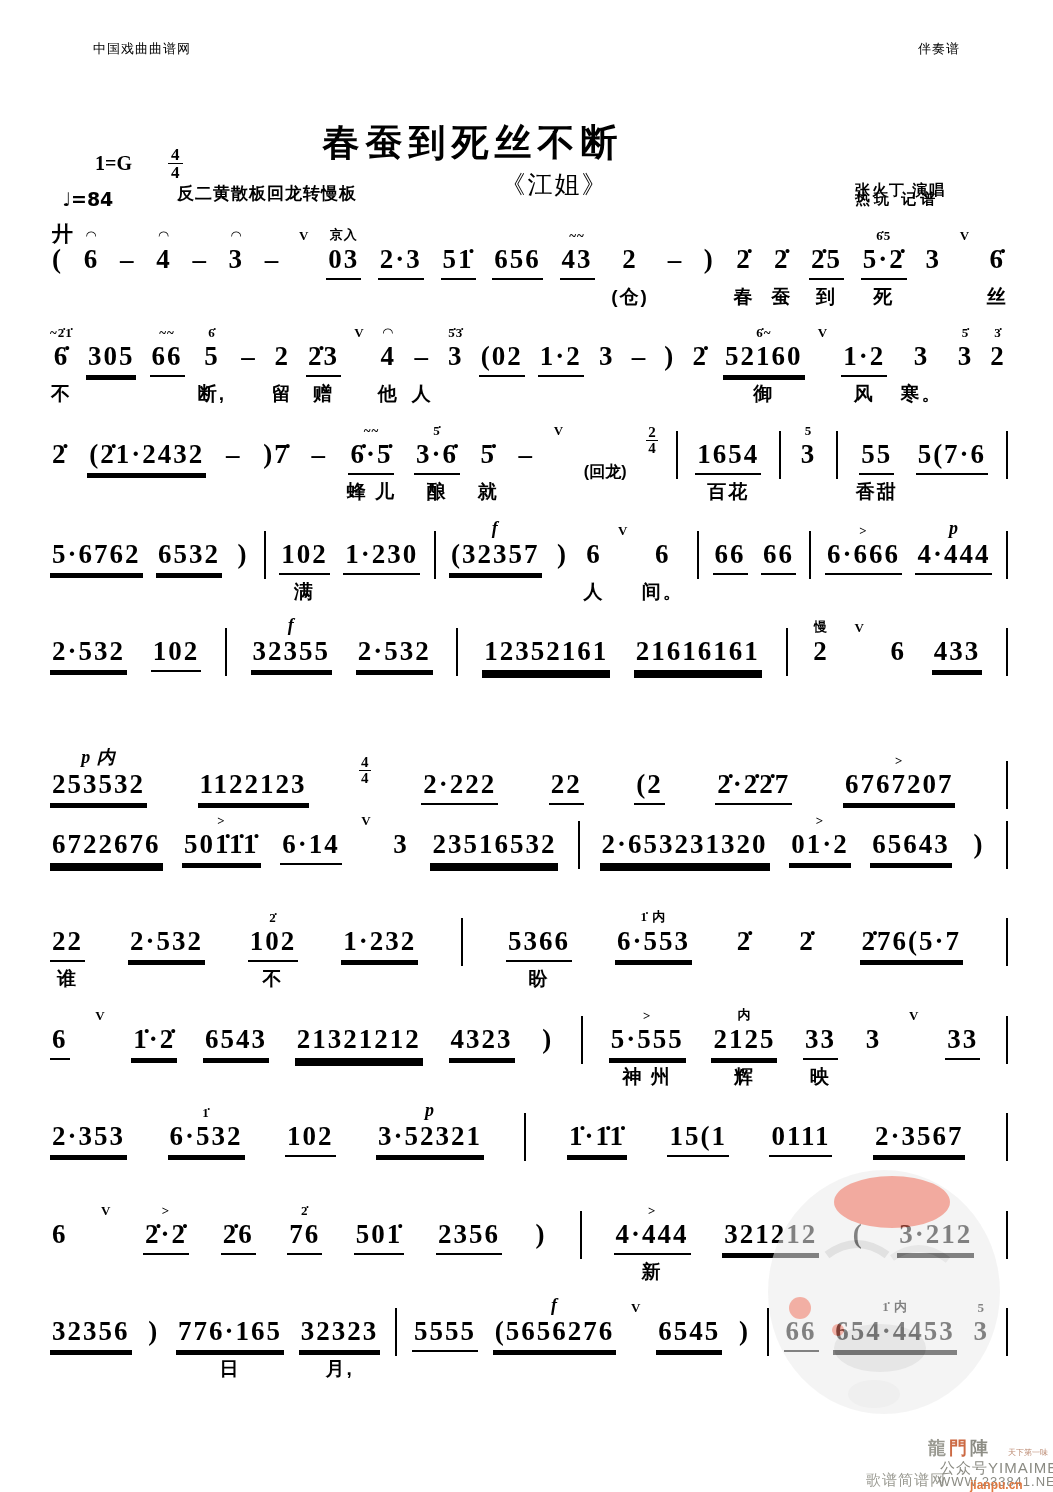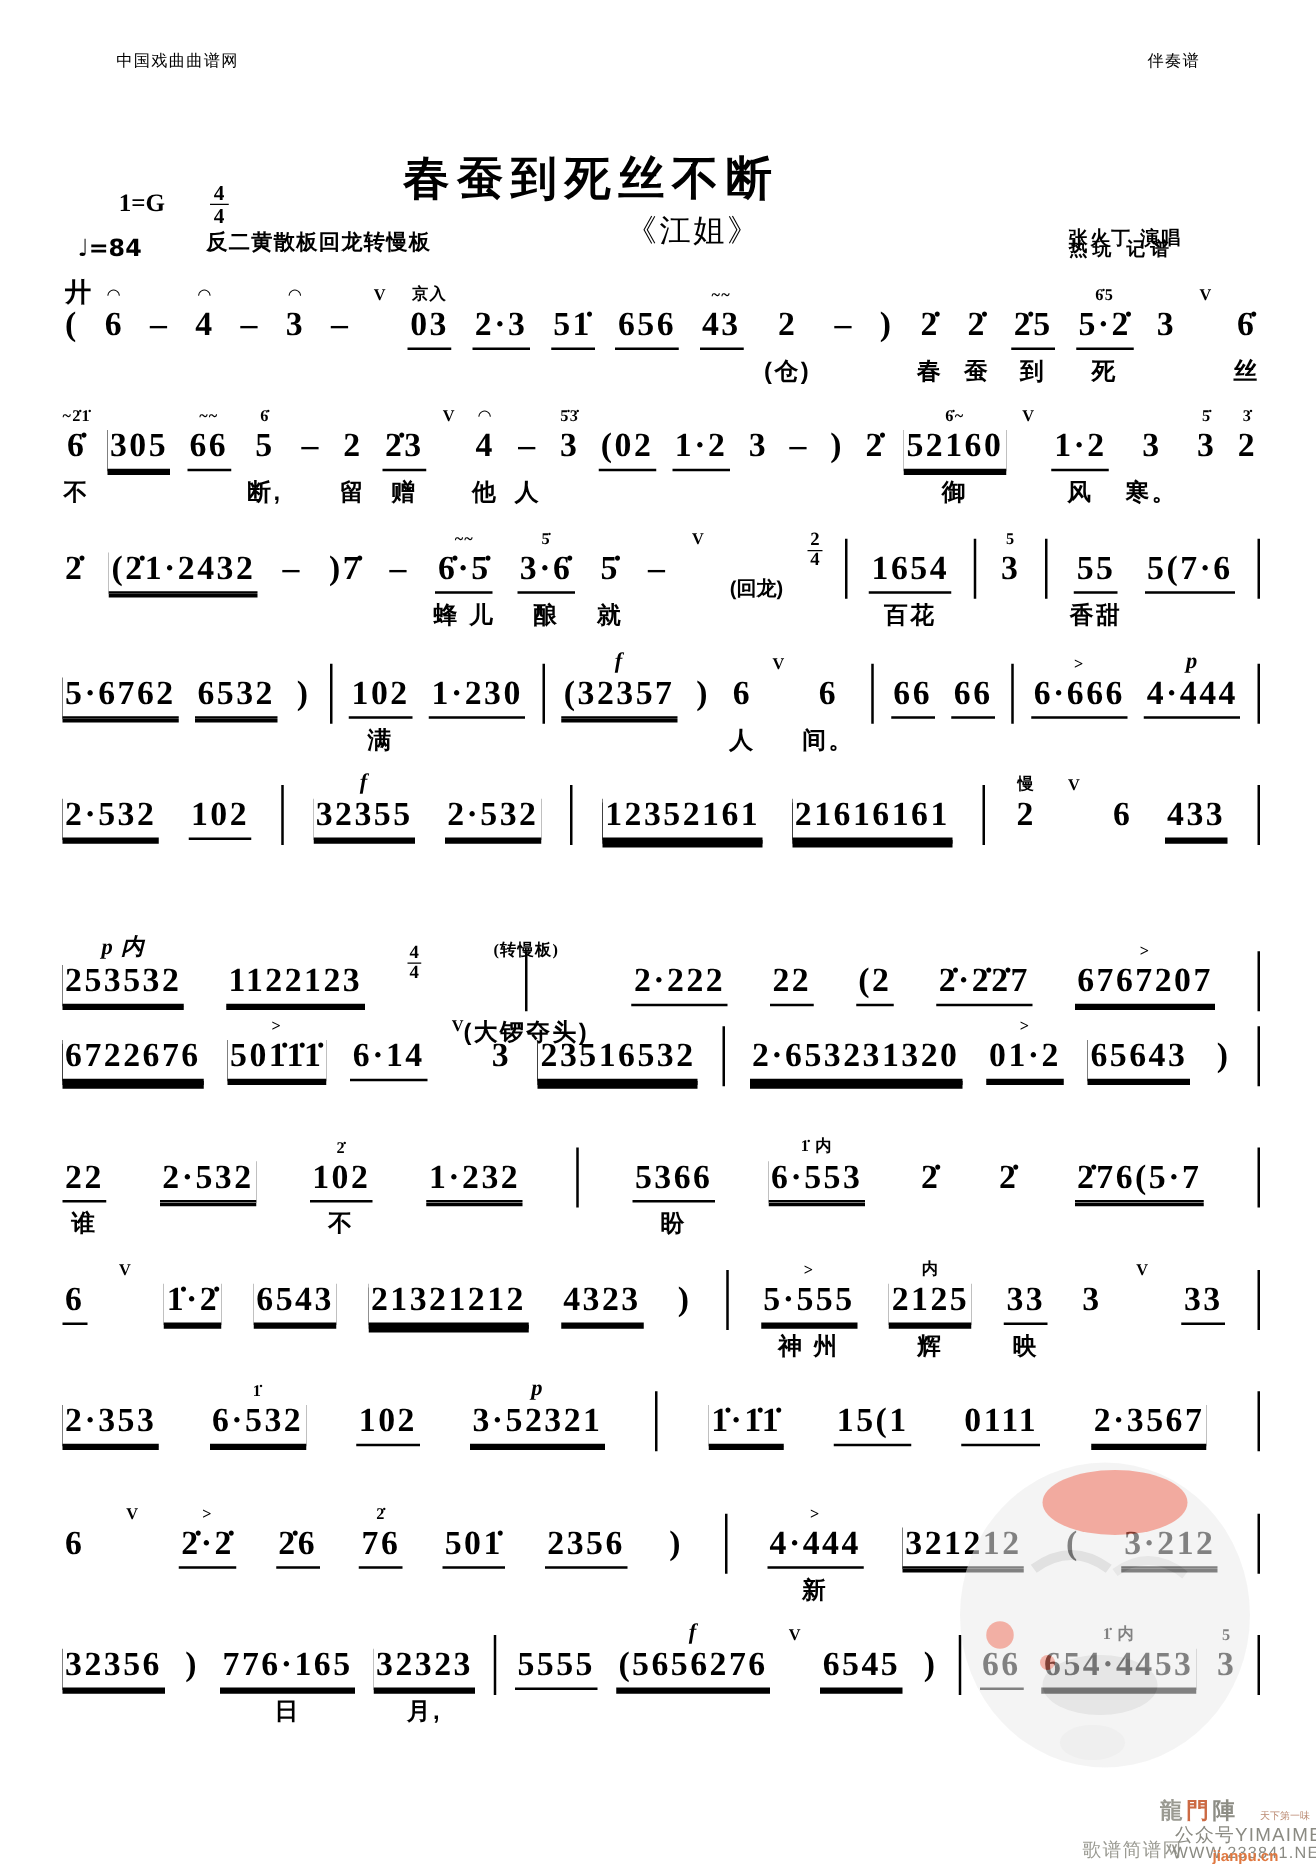--- a/index.html
+++ b/index.html
@@ -15,21 +15,21 @@
   .main-title{left:0;top:118px;width:946px;text-align:center;font-size:37px;font-weight:bold;letter-spacing:6px;}
   .sub-title{left:0;top:168px;width:1053px;text-align:center;font-size:25px;font-weight:normal;letter-spacing:2px;margin-left:28px;}
   .credit1{left:855px;top:181px;font-size:15px;font-weight:bold;letter-spacing:2px;}
   .credit2{left:855px;top:190px;font-size:15px;font-weight:bold;letter-spacing:4px;}
   
   .keysig{left:95px;top:152px;font-size:20px;font-weight:bold;font-family:"Liberation Serif","DejaVu Serif",serif;}
   .timesig{left:168px;top:146px;font-size:17px;font-weight:bold;font-family:"Liberation Serif","DejaVu Serif",serif;
            display:flex;flex-direction:column;align-items:center;line-height:17px;}
   .timesig .num{border-bottom:1.5px solid #000;padding:0 3px;}
   .tempo{left:62px;top:188px;font-size:19px;font-weight:bold;font-family:"DejaVu Sans",sans-serif;}
-  .style-label{left:165px;top:182px;font-size:17px;font-weight:bold;letter-spacing:1px;}
+  .style-label{left:177px;top:182px;font-size:17px;font-weight:bold;letter-spacing:1px;}
   .free-mark{left:52px;top:220px;font-size:21px;font-weight:bold;}
   
   .line{position:absolute;left:50px;width:958px;display:flex;justify-content:space-between;align-items:flex-start;}
   .tok{display:flex;flex-direction:column;align-items:center;}
   .above{height:26px;display:flex;align-items:flex-end;justify-content:center;
          font-size:13px;font-weight:bold;letter-spacing:1px;white-space:nowrap;
          font-family:"Liberation Serif","DejaVu Serif",serif;}
   .above.dyn{font-style:italic;font-size:18px;}
   .note{height:36px;box-sizing:border-box;font-family:"Liberation Serif","DejaVu Serif",serif;
         font-weight:bold;font-size:27px;line-height:31px;letter-spacing:2px;padding:0 2px;white-space:nowrap;}
@@ -594,25 +594,20 @@
       </div>
       <div class="tok">
         <div class="above"></div>
         <div class="frac">
           <span class="fn">4</span>
           <span>4</span>
         </div>
         <div class="lyr"></div>
       </div>
       <div class="tok">
-        <div class="above">(转慢板)</div>
-        <div class="barline"></div>
-        <div class="lyr">(大锣夺头)</div>
-      </div>
-      <div class="tok">
         <div class="above"></div>
         <div class="note u1">2·222</div>
         <div class="lyr"></div>
       </div>
       <div class="tok">
         <div class="above"></div>
         <div class="note u1">22</div>
         <div class="lyr"></div>
       </div>
       <div class="tok">

